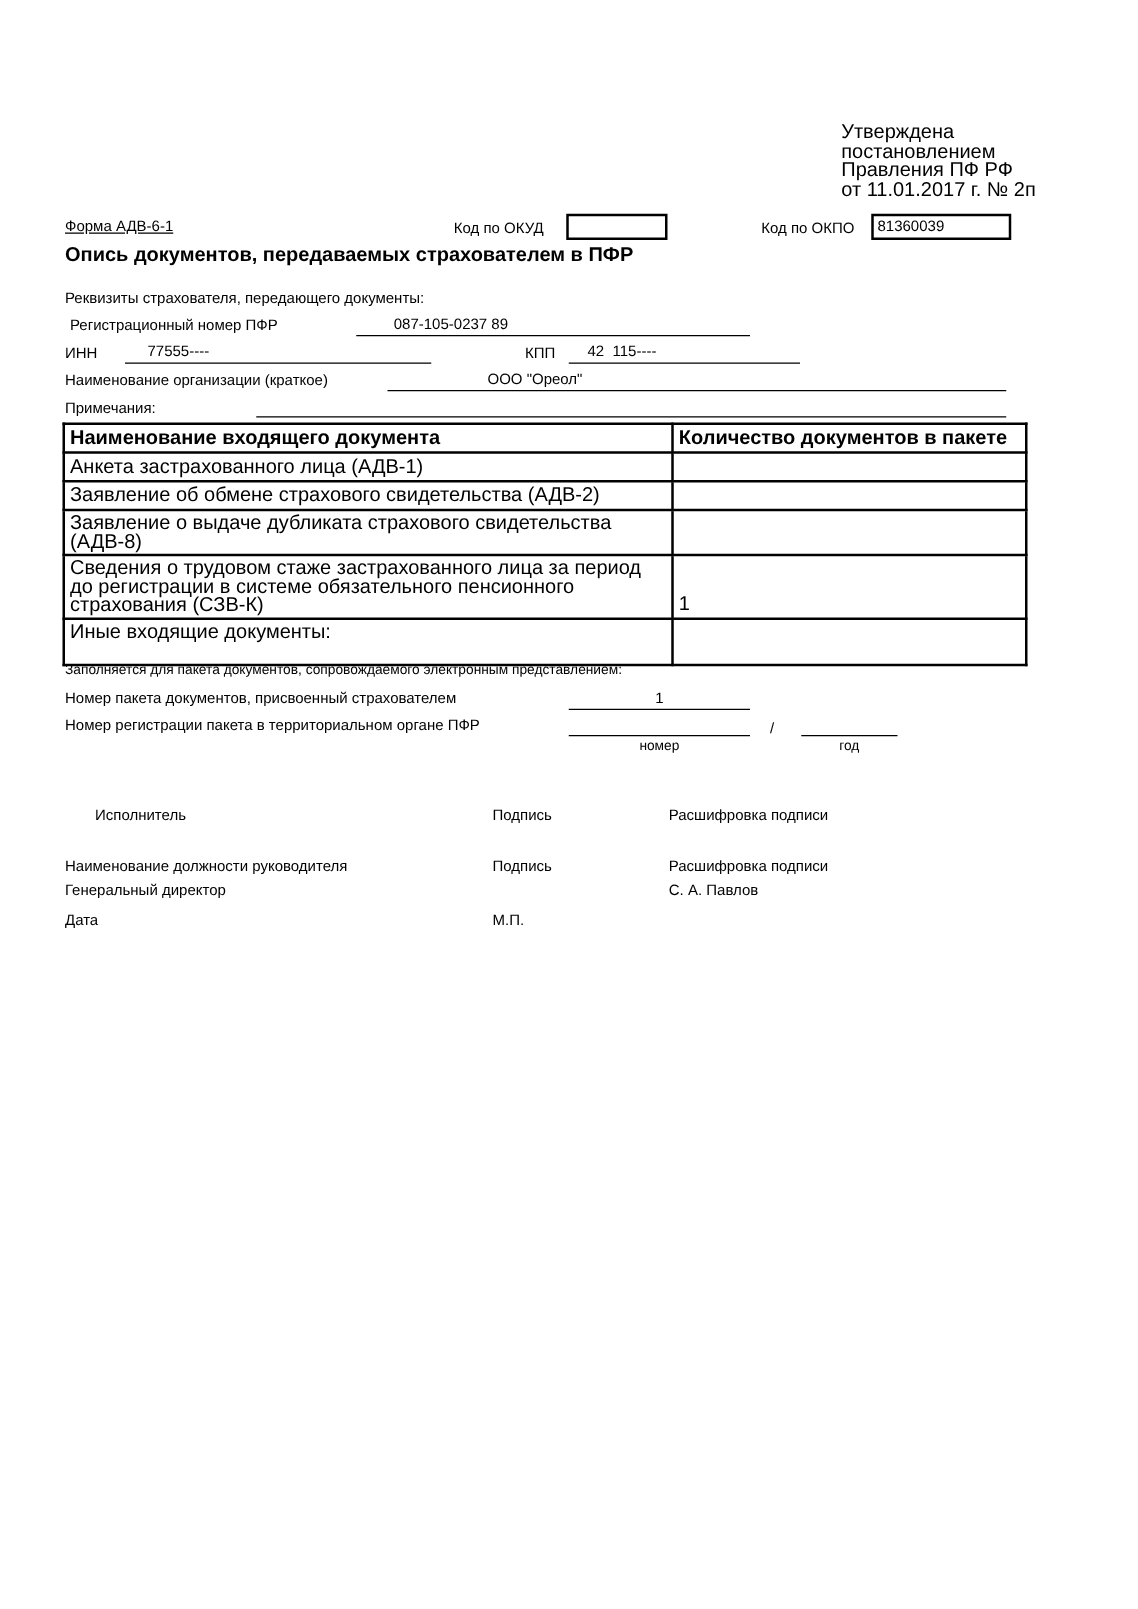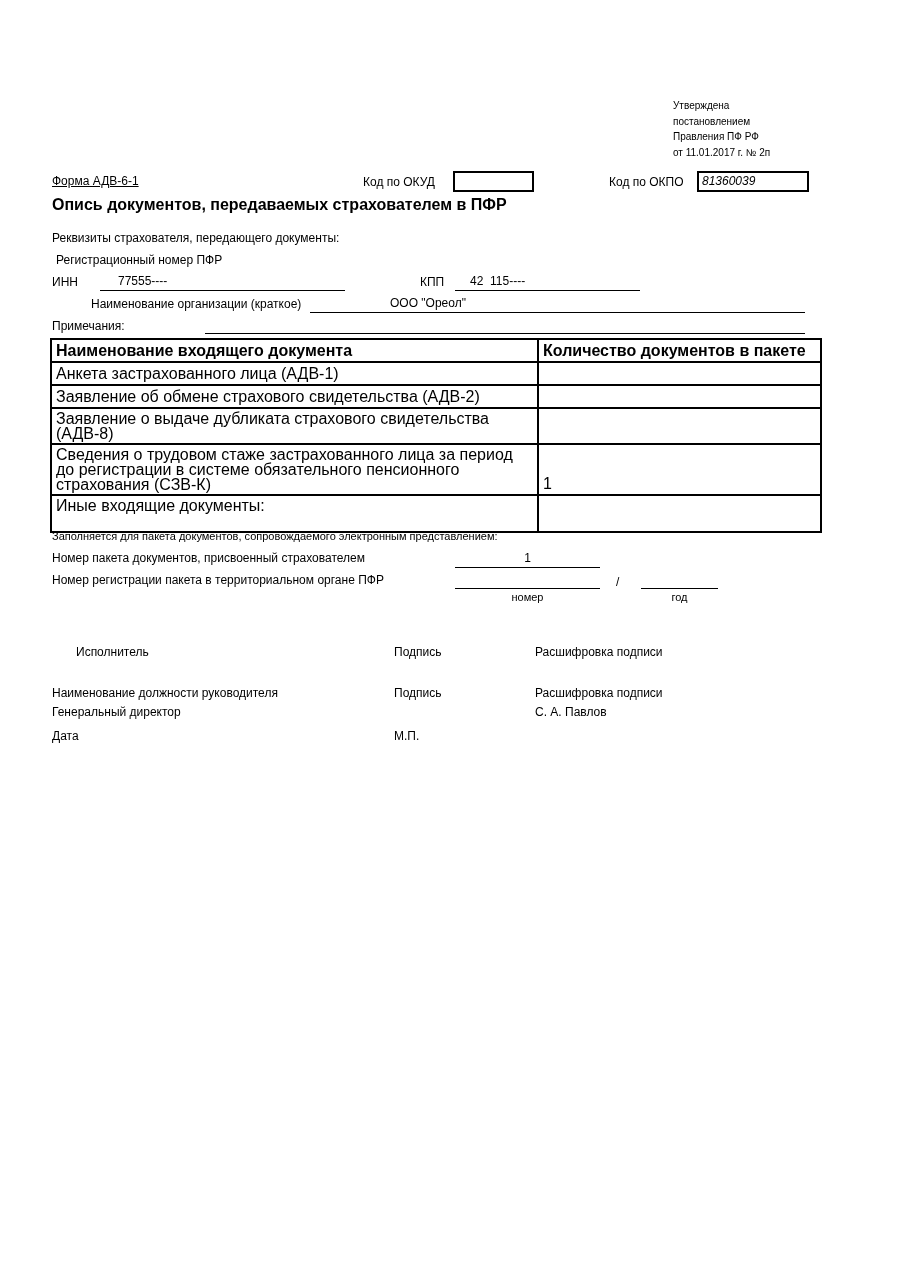--- a/index.html
+++ b/index.html
@@ -42,56 +42,59 @@
     font-size:16px;
     text-align:left;
     vertical-align:middle;
     line-height:15px;
   }
   table.doc th { font-weight:bold; }
   .col-name { width:477px; }
   .vtop { vertical-align:top !important; }
   .vbottom { vertical-align:bottom !important; padding-bottom:3px !important; }
   .center { text-align:center; }
-  .approval-line { line-height:15.5px; font-size:10px; }
+  .approval-line { line-height:15.5px; font-size:16px; }
 </style>
 </head>
 <body>
 
 <div class="page">
 
   <div class="abs" style="left:673px; top:98px;">
     <div class="approval-line">Утверждена</div>
     <div class="approval-line">постановлением</div>
     <div class="approval-line">Правления ПФ РФ</div>
     <div class="approval-line">от 11.01.2017 г. № 2п</div>
   </div>
 
   <span class="abs ul-text" style="left:52px; top:174px;">Форма АДВ-6-1</span>
   <span class="abs" style="left:363px; top:175px;">Код по ОКУД</span>
   <span class="codebox" style="left:453px; top:171px; width:74px;"></span>
   <span class="abs" style="left:609px; top:175px;">Код по ОКПО</span>
-  <span class="codebox" style="left:697px; top:171px; width:105px;font-style:italic;">81360039</span>
+  <span class="codebox" style="left:697px; top:171px; width:105px;">81360039</span>
 
   <div class="abs title" style="left:52px; top:196px;">Опись документов, передаваемых страхователем в ПФР</div>
 
   <div class="abs" style="left:52px; top:231px;">Реквизиты страхователя, передающего документы:</div>
 
   <span class="abs" style="left:56px; top:253px;">Регистрационный номер ПФР</span>
+  <span class="uline" style="left:285px; top:252px; width:315px;">
+    <span class="val" style="padding-left:30px;">087-105-0237 89</span>
+  </span>
 
   <span class="abs" style="left:52px; top:275px;">ИНН</span>
   <span class="uline" style="left:100px; top:274px; width:245px;">
     <span class="val" style="padding-left:18px;">77555----</span>
   </span>
   <span class="abs" style="left:420px; top:275px;">КПП</span>
   <span class="uline" style="left:455px; top:274px; width:185px;">
     <span class="val" style="padding-left:15px;">42  115----</span>
   </span>
 
-  <span class="abs" style="left:52px; top:297px;margin-left:39px;">Наименование организации (краткое)</span>
+  <span class="abs" style="left:52px; top:297px;">Наименование организации (краткое)</span>
   <span class="uline" style="left:310px; top:296px; width:495px;">
     <span class="val" style="padding-left:80px;">ООО "Ореол"</span>
   </span>
 
   <span class="abs" style="left:52px; top:319px;">Примечания:</span>
   <span class="uline" style="left:205px; top:317px; width:600px;">
     <span class="val"></span>
   </span>
 
   <table class="doc">

